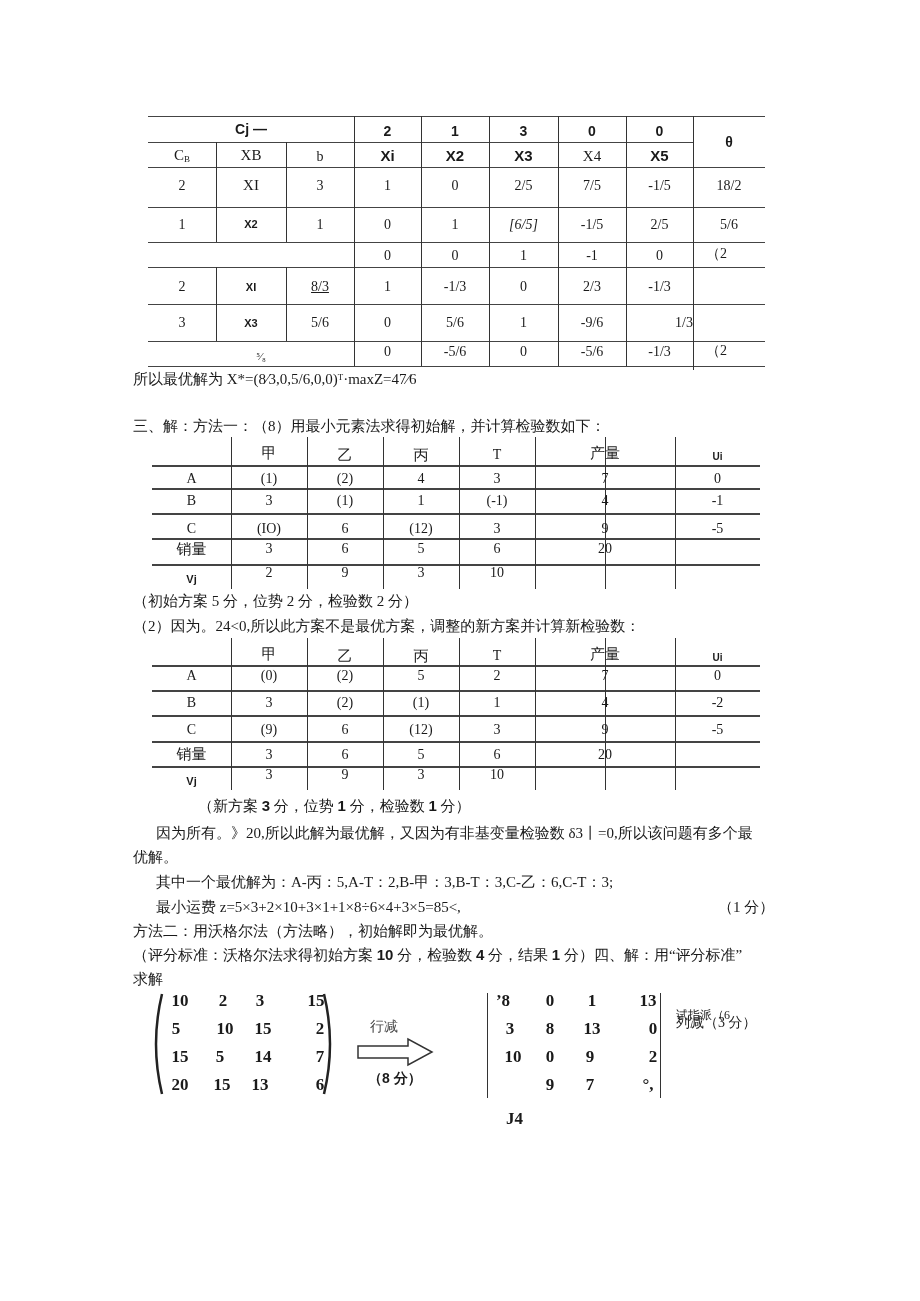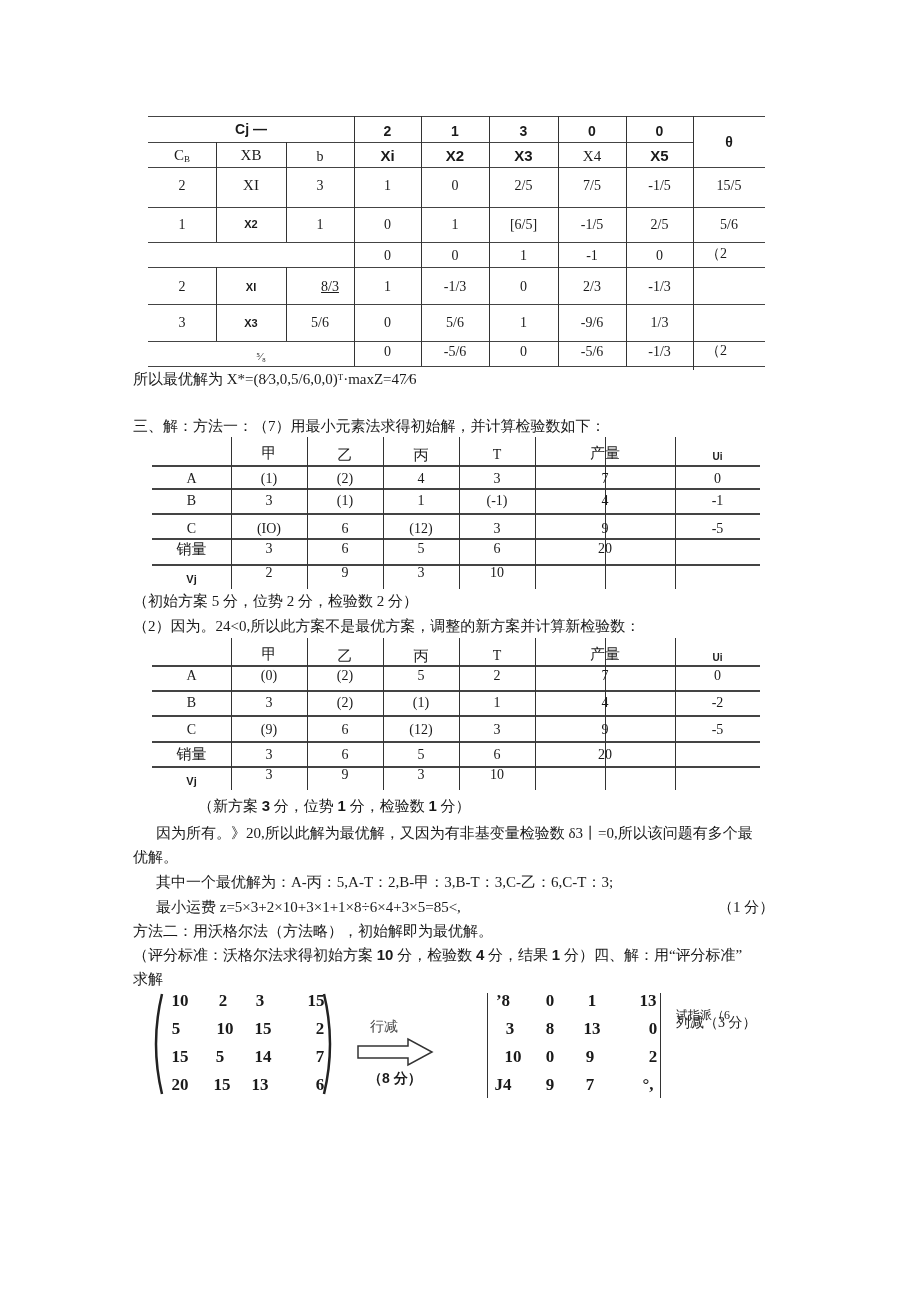--- a/index.html
+++ b/index.html
@@ -60,69 +60,69 @@
   <div class="cell sans" style="left:626px;top:147px;width:67px;font-size:15px;">X5</div>
 
   <div class="cell" style="left:148px;top:178px;width:68px;">2</div>
   <div class="cell" style="left:216px;top:177px;width:70px;font-size:15px;">XI</div>
   <div class="cell" style="left:286px;top:178px;width:68px;">3</div>
   <div class="cell" style="left:354px;top:178px;width:67px;">1</div>
   <div class="cell" style="left:421px;top:178px;width:68px;">0</div>
   <div class="cell" style="left:489px;top:178px;width:69px;">2/5</div>
   <div class="cell" style="left:558px;top:178px;width:68px;">7/5</div>
   <div class="cell" style="left:626px;top:178px;width:67px;">-1/5</div>
-  <div class="cell" style="left:693px;top:178px;width:72px;">15/5</div>
+  <div class="cell" style="left:693px;top:178px;width:72px;">18/2</div>
 
   <div class="cell" style="left:148px;top:217px;width:68px;">1</div>
   <div class="cell sans" style="left:216px;top:218px;width:70px;font-size:11px;">X2</div>
   <div class="cell" style="left:286px;top:217px;width:68px;">1</div>
   <div class="cell" style="left:354px;top:217px;width:67px;">0</div>
   <div class="cell" style="left:421px;top:217px;width:68px;">1</div>
-  <div class="cell" style="left:489px;top:217px;width:69px;">[6/5]</div>
+  <div class="cell" style="left:489px;top:217px;width:69px;font-style:italic;">[6/5]</div>
   <div class="cell" style="left:558px;top:217px;width:68px;">-1/5</div>
   <div class="cell" style="left:626px;top:217px;width:67px;">2/5</div>
   <div class="cell" style="left:693px;top:217px;width:72px;">5/6</div>
 
   <div class="cell" style="left:354px;top:248px;width:67px;">0</div>
   <div class="cell" style="left:421px;top:248px;width:68px;">0</div>
   <div class="cell" style="left:489px;top:248px;width:69px;">1</div>
   <div class="cell" style="left:558px;top:248px;width:68px;">-1</div>
   <div class="cell" style="left:626px;top:248px;width:67px;">0</div>
   <div class="txt" style="left:706px;top:245px;">（2</div>
 
   <div class="cell" style="left:148px;top:279px;width:68px;">2</div>
   <div class="cell sans" style="left:216px;top:281px;width:70px;font-size:11px;">XI</div>
-  <div class="cell" style="left:296px;top:279px;width:68px;text-decoration:underline;">8/3</div>
+  <div class="cell" style="left:286px;top:279px;width:68px;text-decoration:underline;">8/3</div>
   <div class="cell" style="left:354px;top:279px;width:67px;">1</div>
   <div class="cell" style="left:421px;top:279px;width:68px;">-1/3</div>
   <div class="cell" style="left:489px;top:279px;width:69px;">0</div>
   <div class="cell" style="left:558px;top:279px;width:68px;">2/3</div>
   <div class="cell" style="left:626px;top:279px;width:67px;">-1/3</div>
 
   <div class="cell" style="left:148px;top:315px;width:68px;">3</div>
   <div class="cell sans" style="left:216px;top:317px;width:70px;font-size:11px;">X3</div>
   <div class="cell" style="left:286px;top:315px;width:68px;">5/6</div>
   <div class="cell" style="left:354px;top:315px;width:67px;">0</div>
   <div class="cell" style="left:421px;top:315px;width:68px;">5/6</div>
   <div class="cell" style="left:489px;top:315px;width:69px;">1</div>
   <div class="cell" style="left:558px;top:315px;width:68px;">-9/6</div>
-  <div class="cell" style="left:626px;top:315px;width:67px;">1/3</div>
+  <div class="cell" style="left:626px;top:315px;width:67px;text-align:right;">1/3</div>
 
   <div class="cell small" style="left:158px;top:350px;width:206px;">⁵⁄₈</div>
   <div class="cell" style="left:354px;top:344px;width:67px;">0</div>
   <div class="cell" style="left:421px;top:344px;width:68px;">-5/6</div>
   <div class="cell" style="left:489px;top:344px;width:69px;">0</div>
   <div class="cell" style="left:558px;top:344px;width:68px;">-5/6</div>
   <div class="cell" style="left:626px;top:344px;width:67px;">-1/3</div>
   <div class="txt" style="left:706px;top:342px;">（2</div>
 </div>
 
 <div class="txt" style="left:133px;top:370px;font-size:15px;">所以最优解为 X*=(8⁄3,0,5/6,0,0)ᵀ·maxZ=47⁄6</div>
 
-<div class="txt" style="left:133px;top:417px;font-size:15px;">三、解：方法一：（7）用最小元素法求得初始解，并计算检验数如下：</div>
+<div class="txt" style="left:133px;top:417px;font-size:15px;">三、解：方法一：（8）用最小元素法求得初始解，并计算检验数如下：</div>
 
 <div>
   <div class="hl" style="left:152px;top:465px;width:608px;border-top-width:2px;"></div>
   <div class="hl" style="left:152px;top:488px;width:608px;border-top-width:2px;"></div>
   <div class="hl" style="left:152px;top:513px;width:608px;border-top-width:2px;"></div>
   <div class="hl" style="left:152px;top:538px;width:608px;border-top-width:2px;"></div>
   <div class="hl" style="left:152px;top:564px;width:608px;border-top-width:2px;"></div>
   <div class="vl" style="left:231px;top:437px;height:152px;"></div>
   <div class="vl" style="left:307px;top:437px;height:152px;"></div>
   <div class="vl" style="left:383px;top:437px;height:152px;"></div>
@@ -289,21 +289,21 @@
     <div class="mnum" style="left:572px;top:991px;">1</div>
     <div class="mnum" style="left:628px;top:991px;">13</div>
     <div class="mnum" style="left:490px;top:1019px;">3</div>
     <div class="mnum" style="left:530px;top:1019px;">8</div>
     <div class="mnum" style="left:572px;top:1019px;">13</div>
     <div class="mnum" style="left:633px;top:1019px;">0</div>
     <div class="mnum" style="left:493px;top:1047px;">10</div>
     <div class="mnum" style="left:530px;top:1047px;">0</div>
     <div class="mnum" style="left:570px;top:1047px;">9</div>
     <div class="mnum" style="left:633px;top:1047px;">2</div>
-    <div class="mnum" style="left:483px;top:1075px;">J4</div>
+    <div class="mnum" style="left:483px;top:1109px;text-align:right;">J4</div>
     <div class="mnum" style="left:530px;top:1075px;">9</div>
     <div class="mnum" style="left:570px;top:1075px;">7</div>
     <div class="mnum" style="left:628px;top:1075px;">°,</div>
   </div>
 
   <div class="txt" style="left:676px;top:1014px;font-size:14px;">列减（3 分）</div>
   <div class="txt" style="left:676px;top:1007px;font-size:12px;">试指派（6</div>
 </div>
 
 </body></html>

